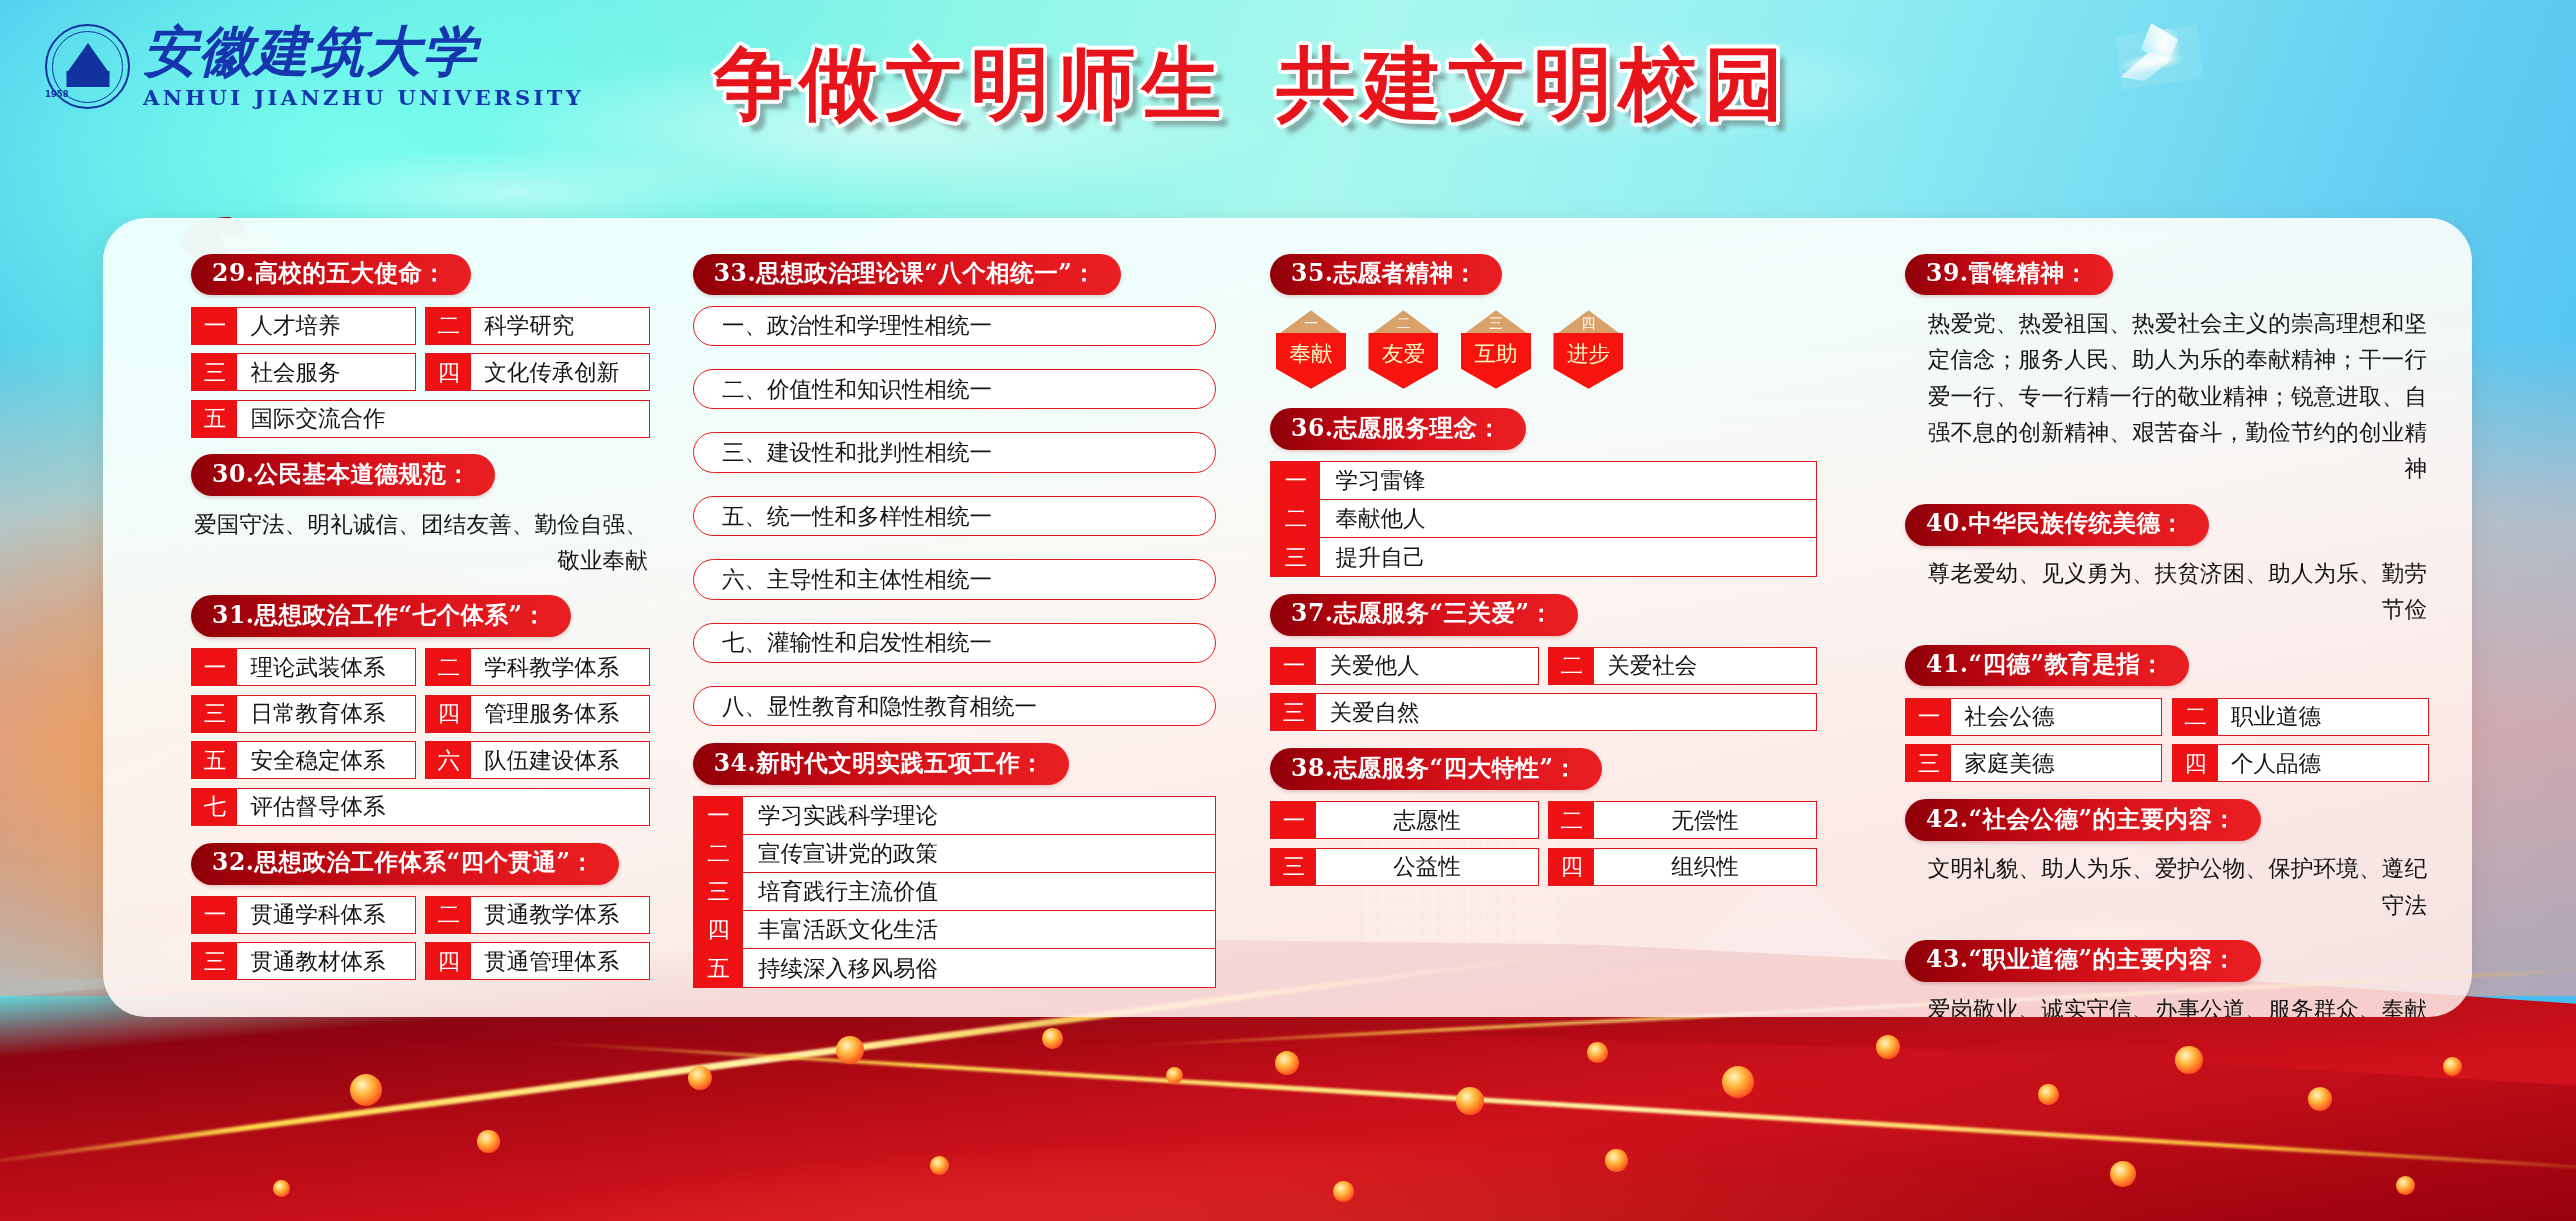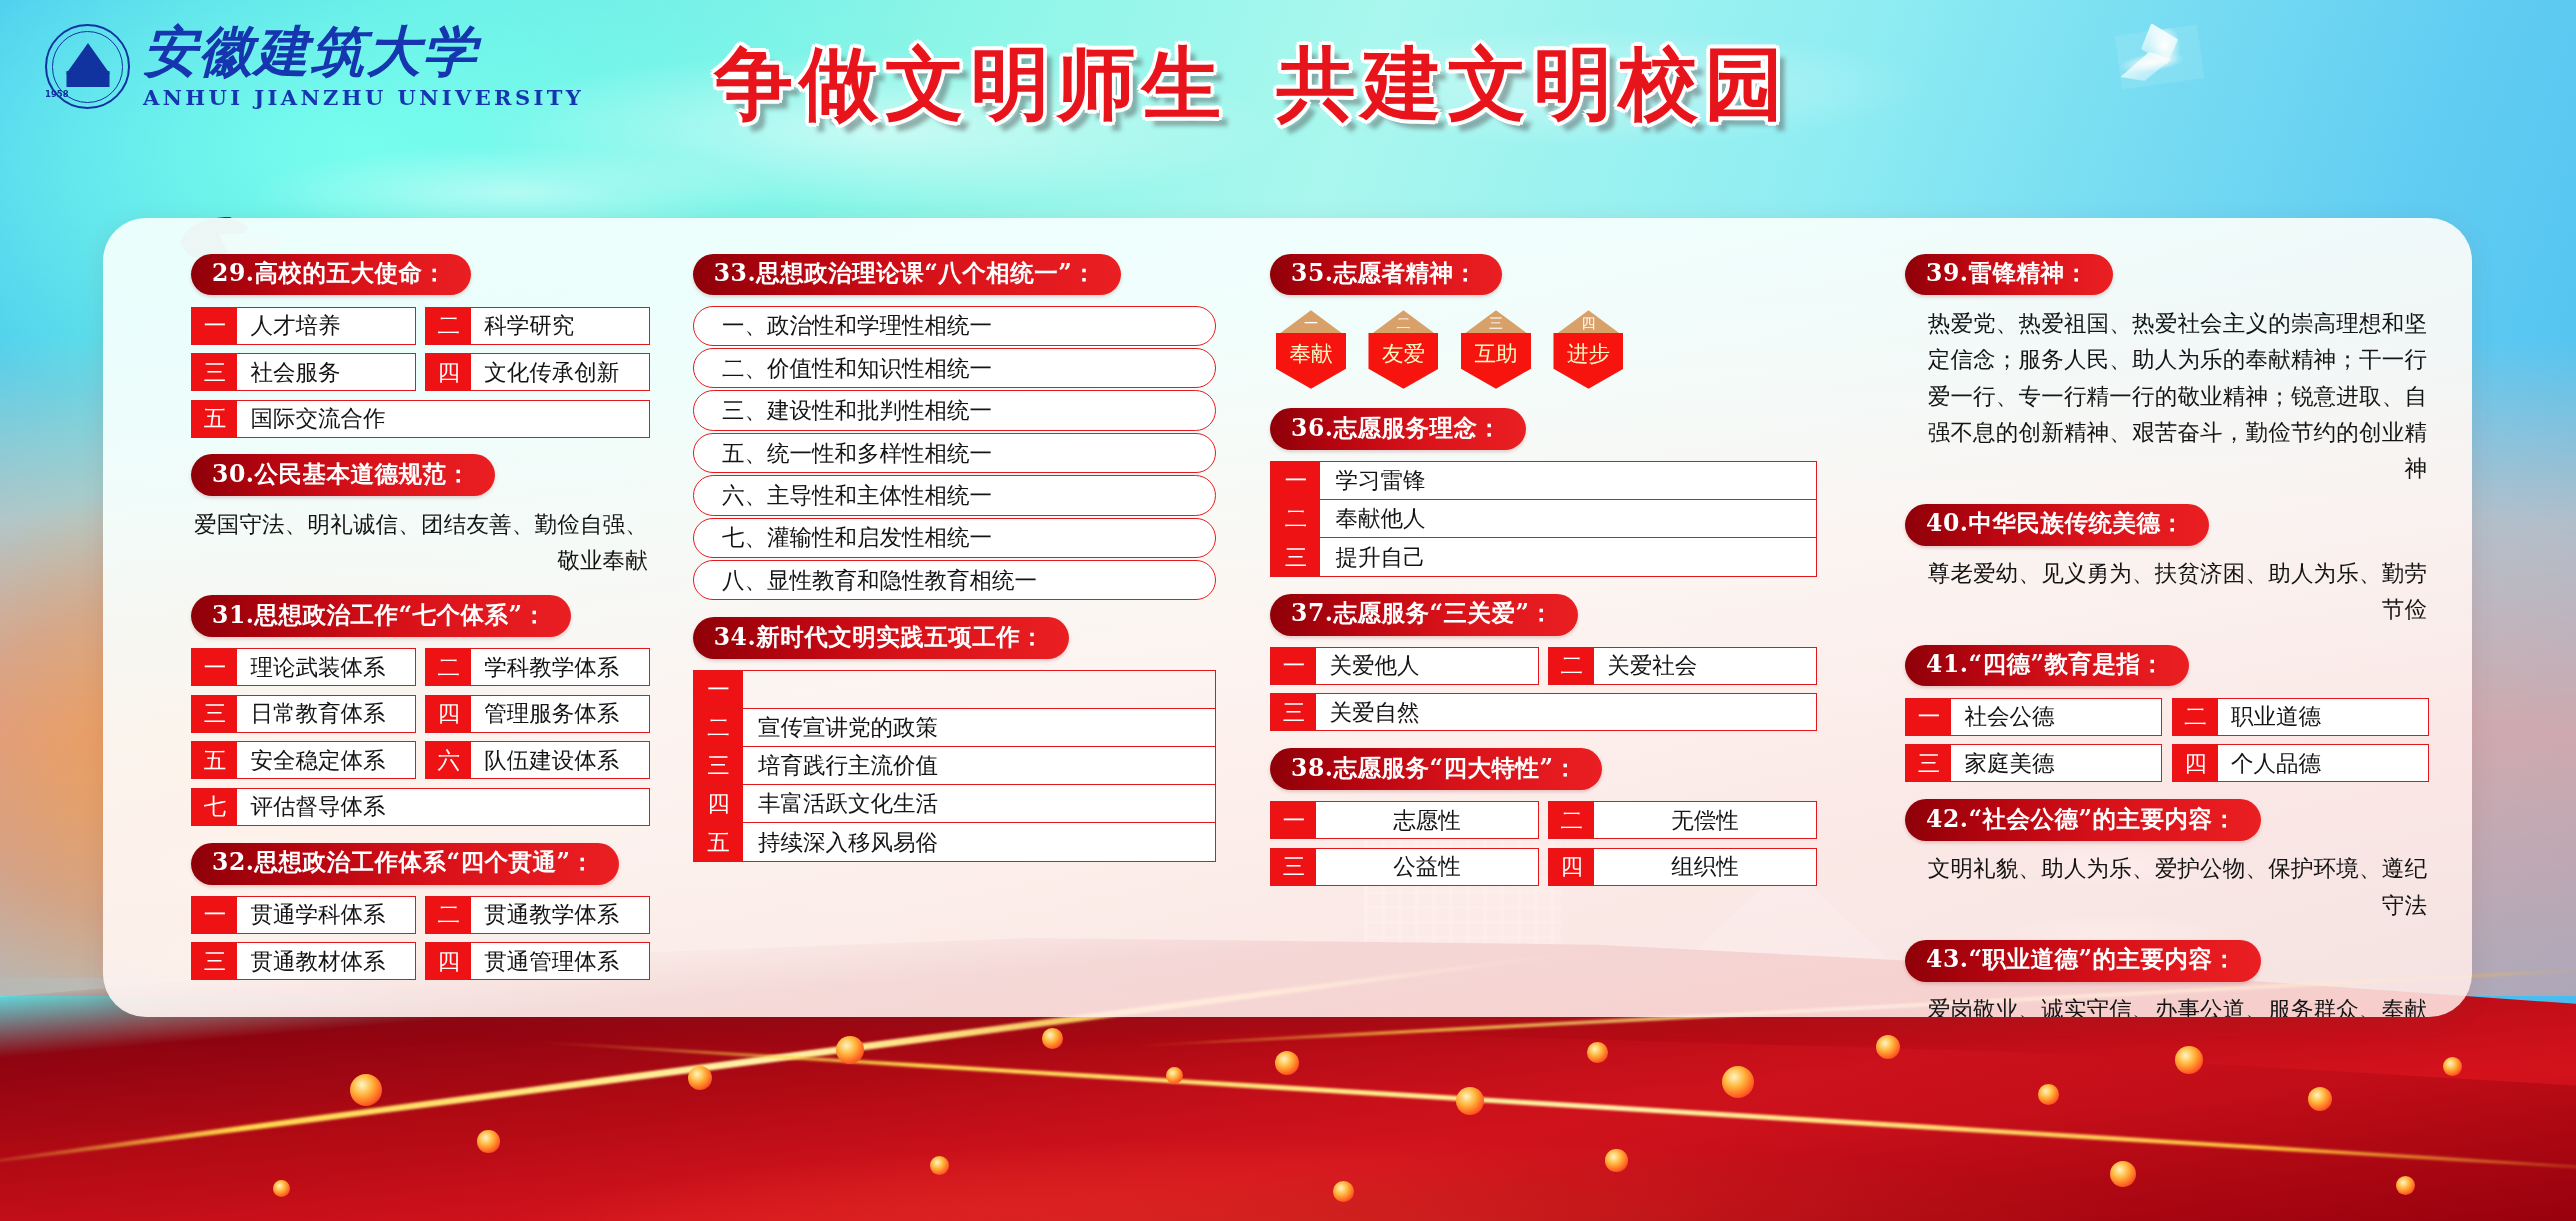--- a/index.html
+++ b/index.html
@@ -186,21 +186,21 @@
 
   
   .stack { border:1.9px solid #e2161b; margin:11.3px 0 3.8px 0; display:flex; flex-direction:column; }
   .stack .row { display:flex; align-items:stretch; border-bottom:1.9px solid #e2161b; min-height:38px; }
   .stack .row:last-child { border-bottom:none; }
   .stack .row .num { background:#ee1214; color:#fff; font-size:22.5px; min-width:49px;
     display:flex; align-items:center; justify-content:center; }
   .stack .row .txt { background:#fff; color:#141414; font-size:22.5px; display:flex; align-items:center; padding:1.9px 15px; flex:1; }
 
   
-  .pill-list { margin:10.3px 0 3.8px 0; display:flex; flex-direction:column; gap:2px; }
+  .pill-list { margin:10.3px 0 3.8px 0; display:flex; flex-direction:column; gap:23px; }
   .pill {
     border:1.9px solid #e8191d; border-radius:20.7px; background:#fff;
     font-size:22.5px; color:#141414; padding:4.7px 17px 5.6px 28px; line-height:1.25;
     white-space:nowrap;
   }
 
   
   .para { font-size:22.5px; color:#141414; line-height:1.62; margin:9.4px 1.9px 3.8px 1.9px; letter-spacing:0.2px;text-align:right; }
 
   
@@ -339,20 +339,21 @@
           <div class="pill">一、政治性和学理性相统一</div>
           <div class="pill">二、价值性和知识性相统一</div>
           <div class="pill">三、建设性和批判性相统一</div>
           <div class="pill">五、统一性和多样性相统一</div>
           <div class="pill">六、主导性和主体性相统一</div>
           <div class="pill">七、灌输性和启发性相统一</div>
           <div class="pill">八、显性教育和隐性教育相统一</div>
         </div><div class="sec-gap"></div><div class="sec-head">34.新时代文明实践五项工作：</div><div class="stack">
           <div class="row">
             <div class="num">一</div>
+            <div class="txt">学习实践科学理论</div>
           </div>
           <div class="row">
             <div class="num">二</div>
             <div class="txt">宣传宣讲党的政策</div>
           </div>
           <div class="row">
             <div class="num">三</div>
             <div class="txt">培育践行主流价值</div>
           </div>
           <div class="row">

